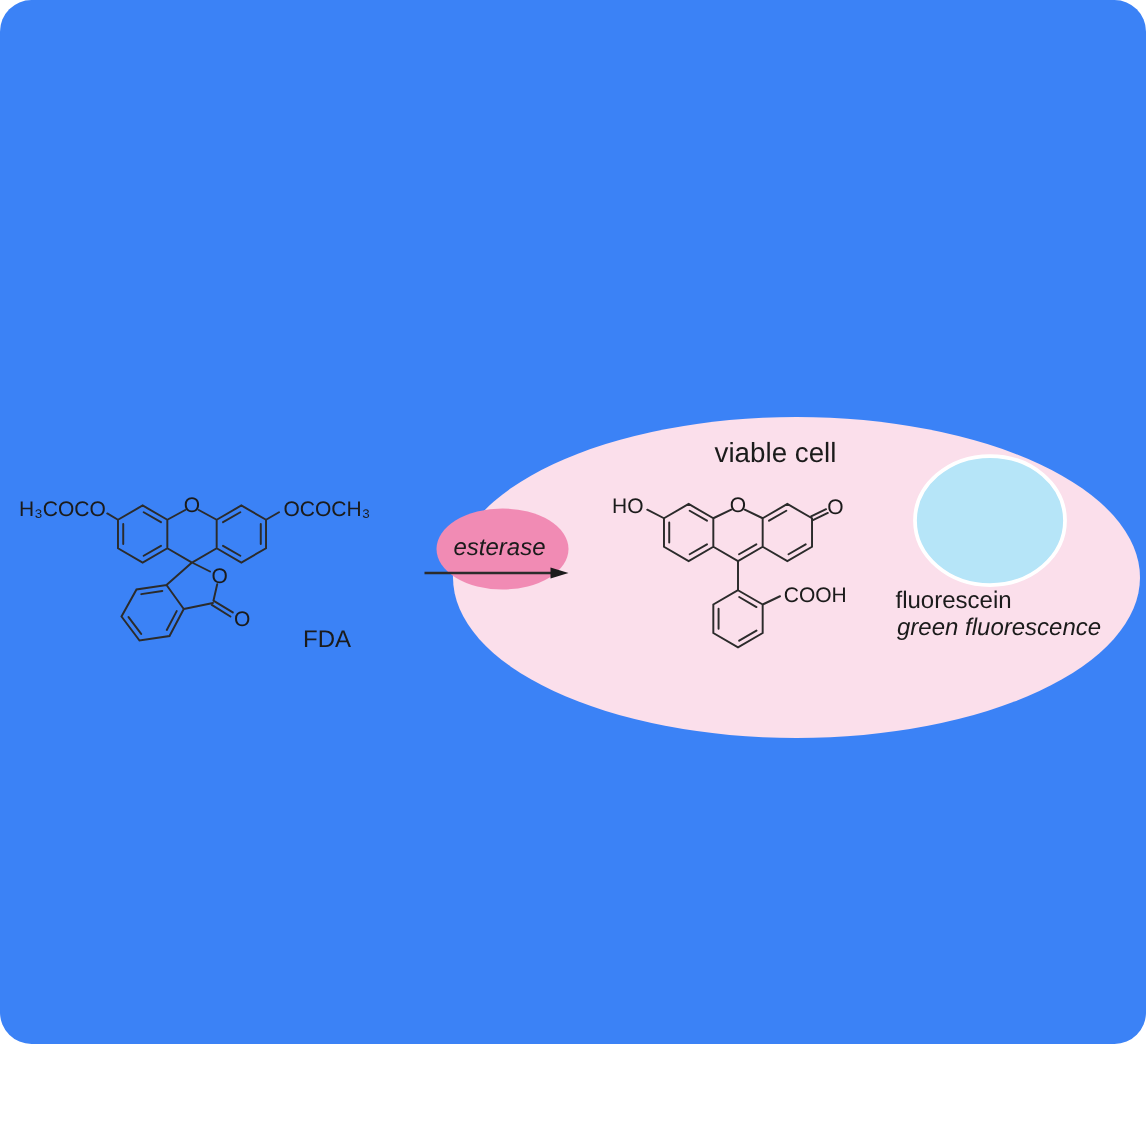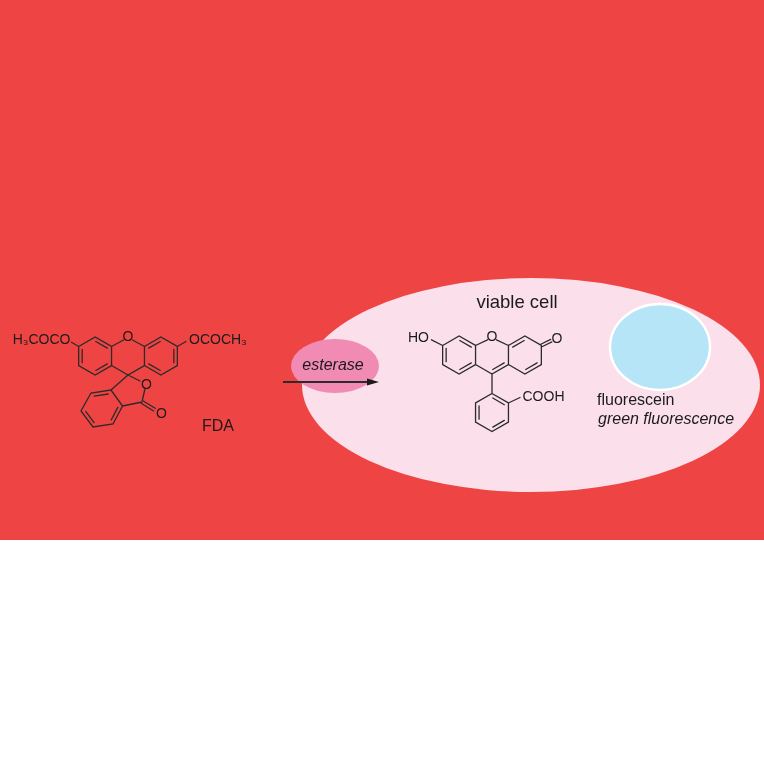--- a/index.html
+++ b/index.html
@@ -1,16 +1,16 @@
 <!DOCTYPE html>
 <html><head>
 <meta charset="utf-8">
 <style>
   html,body{margin:0;padding:0;background:#ffffff;}
-  .canvas{position:relative;width:764px;height:540px;background:#ef4444;overflow:hidden;}
+  .canvas{position:relative;width:764px;height:696px;background:#3b82f6;overflow:hidden;border-radius:21px;}
   svg{position:absolute;left:0;top:0;}
   text{font-family:"Liberation Sans","DejaVu Sans",sans-serif;fill:#1b1b1b;}
   .formula{font-size:14px;}
   .struct-name{font-size:16px;}
   .cell-label{font-size:18.5px;}
   .enzyme{font-size:16px;font-style:italic;}
   .product-name{font-size:16px;}
   .product-note{font-size:16px;font-style:italic;}
 </style>
 </head>

